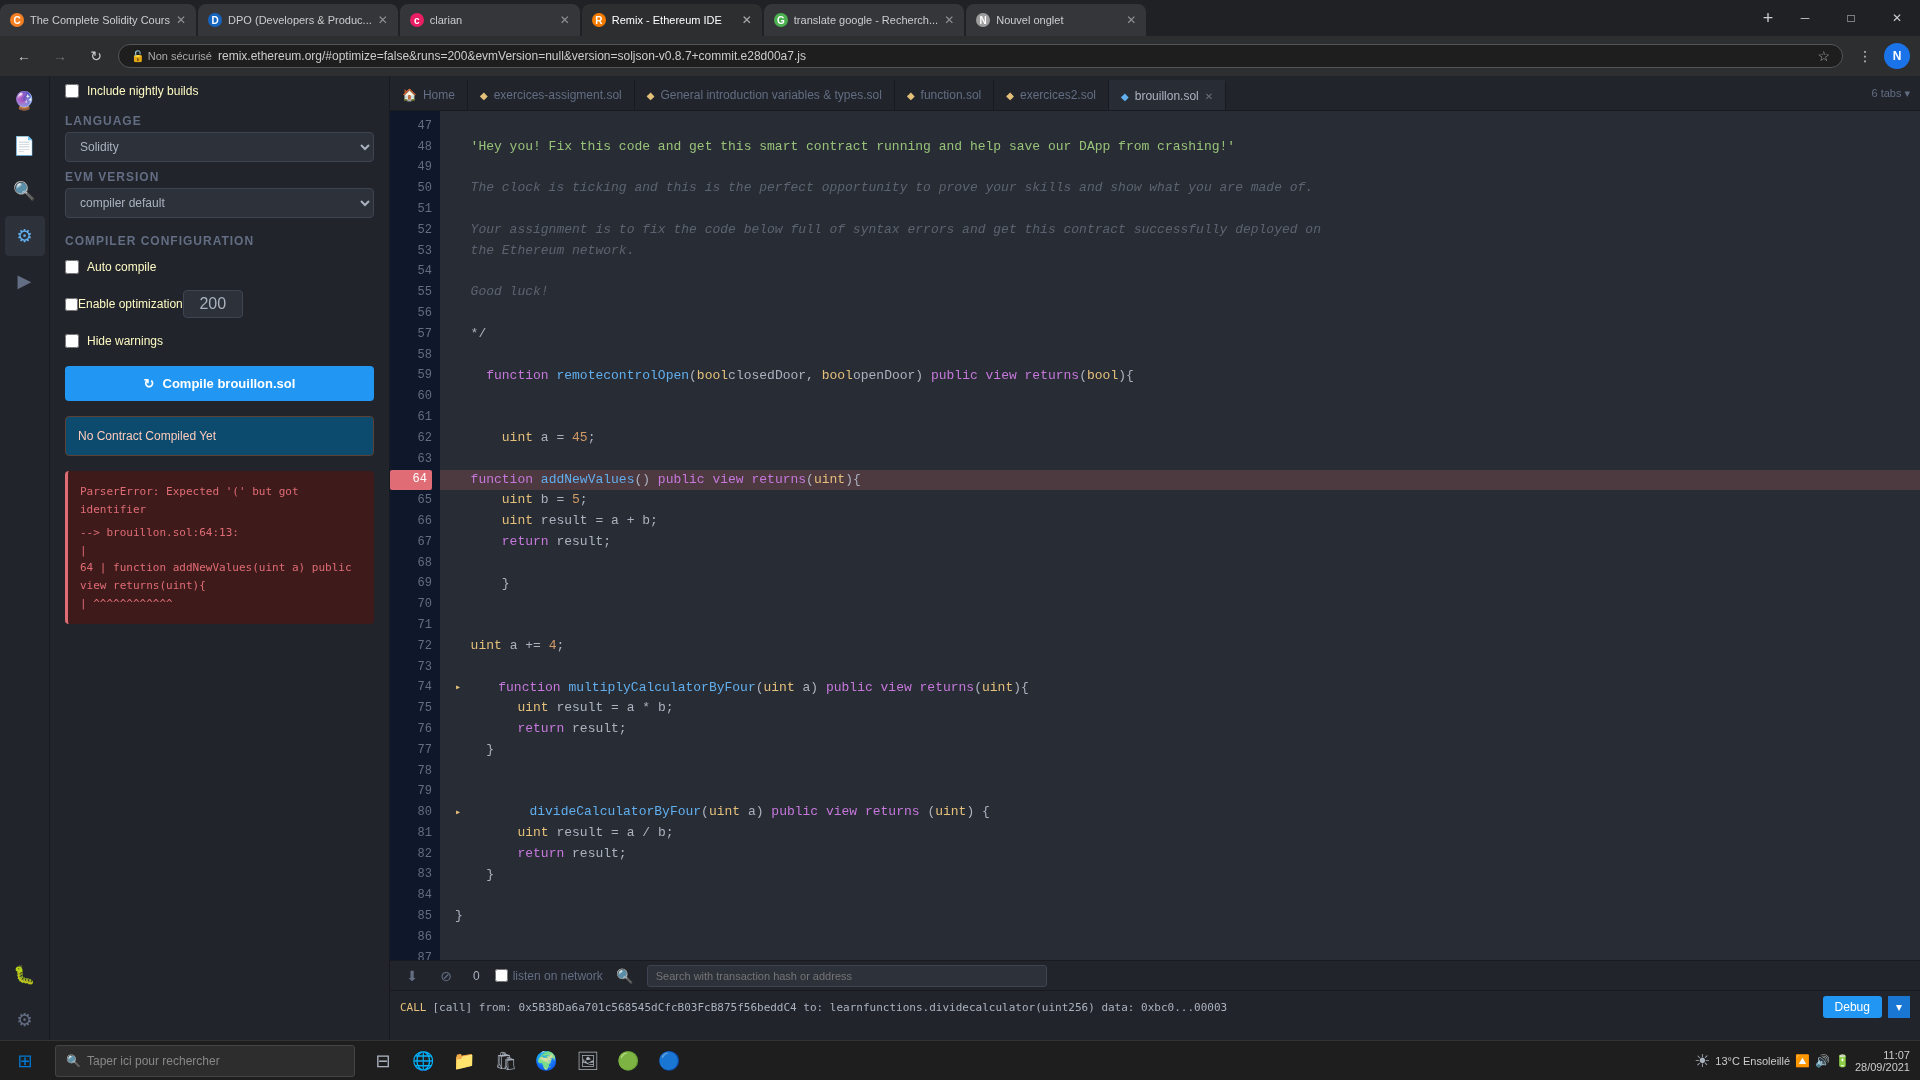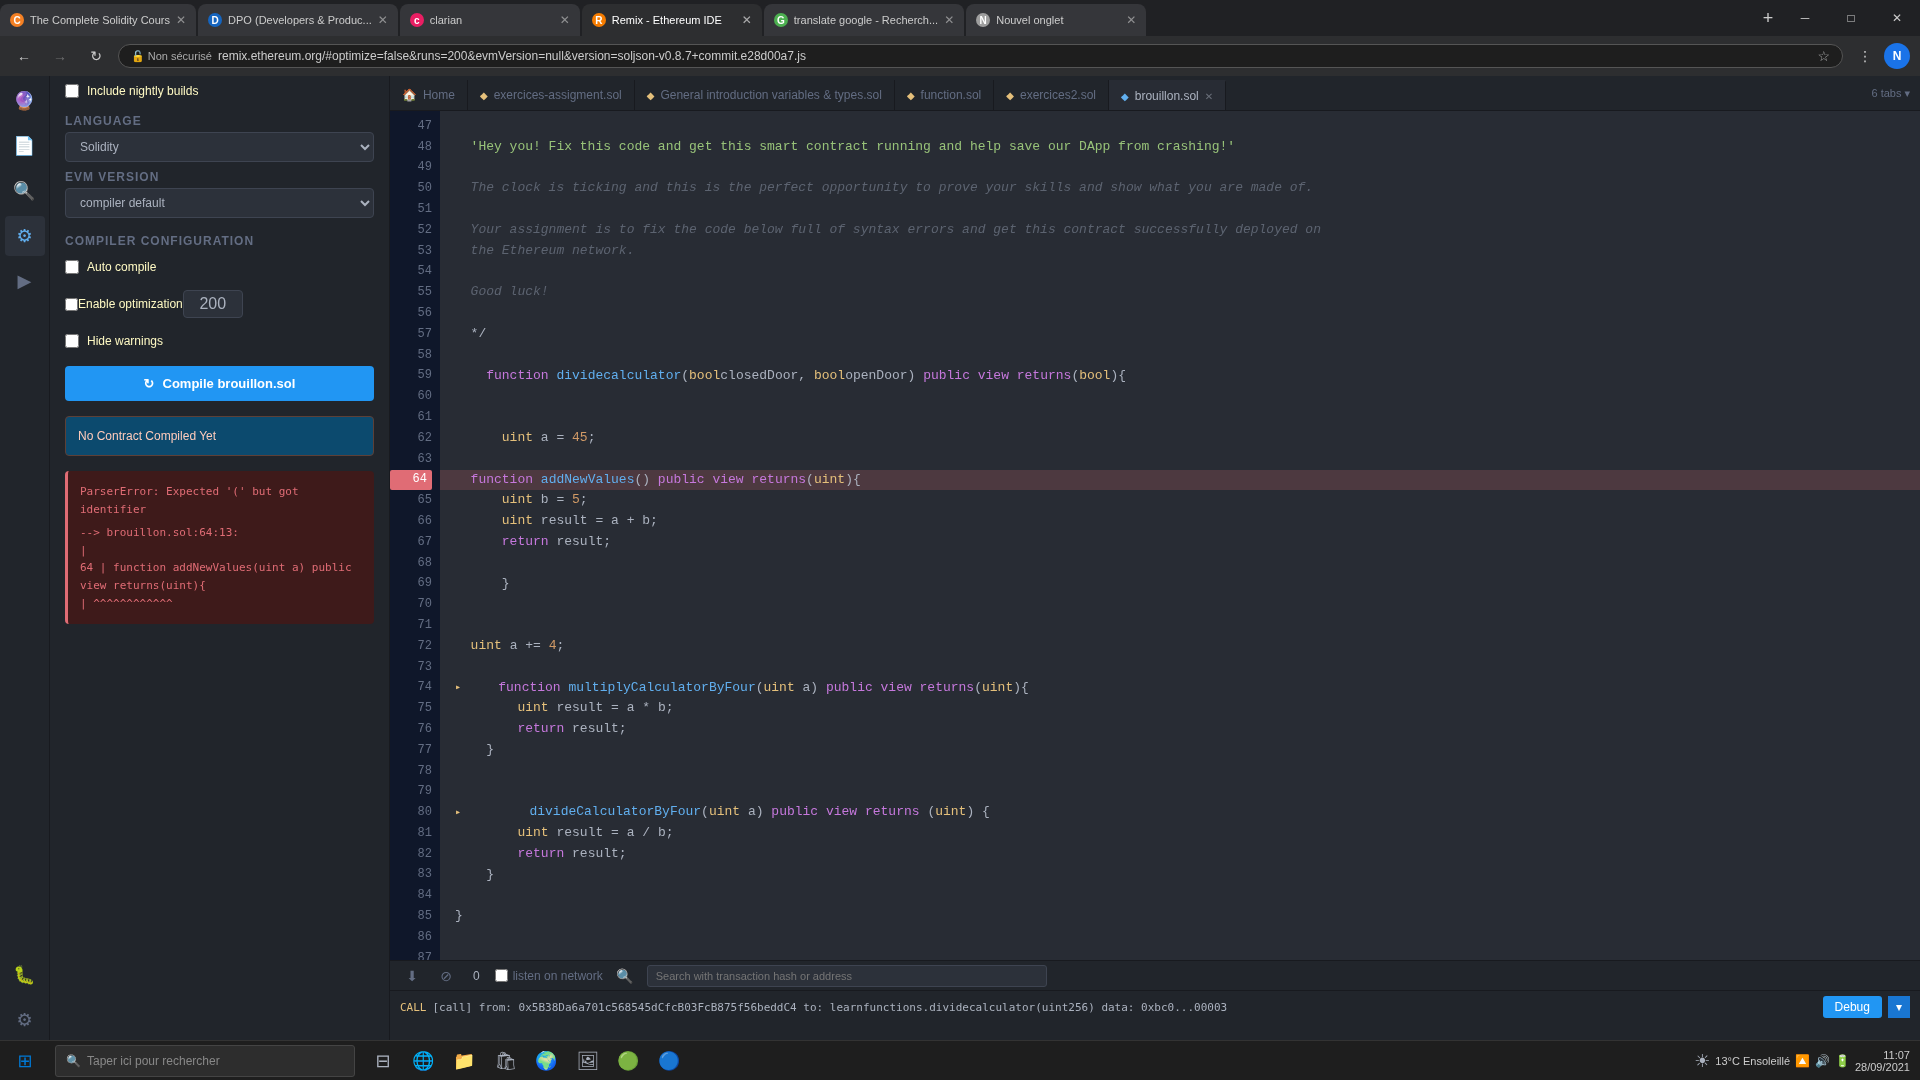--- a/index.html
+++ b/index.html
@@ -339,21 +339,21 @@
         <div class="code-line"><span class="comment">  The clock is ticking and this is the perfect opportunity to prove your skills and show what you are made of.</span></div>
         <div class="code-line"></div>
         <div class="code-line"><span class="comment">  Your assignment is to fix the code below full of syntax errors and get this contract successfully deployed on</span></div>
         <div class="code-line"><span class="comment">  the Ethereum network.</span></div>
         <div class="code-line"></div>
         <div class="code-line"><span class="comment">  Good luck!</span></div>
         <div class="code-line"></div>
         <div class="code-line"><span class="punct">  */</span></div>
         <div class="code-line"></div>
         <div class="code-line">
-          <span class="kw">    function </span><span class="fn">dividecalculator</span><span class="punct">(</span><span class="type">bool</span><span>closedDoor, </span><span class="type">bool</span><span>openDoor) </span><span class="kw">public view returns</span><span class="punct">(</span><span class="type">bool</span><span class="punct">){</span>
+          <span class="kw">    function </span><span class="fn">remotecontrolOpen</span><span class="punct">(</span><span class="type">bool</span><span>closedDoor, </span><span class="type">bool</span><span>openDoor) </span><span class="kw">public view returns</span><span class="punct">(</span><span class="type">bool</span><span class="punct">){</span>
         </div>
         <div class="code-line"></div>
         <div class="code-line"></div>
         <div class="code-line">
           <span class="punct">      </span><span class="type">uint </span><span>a </span><span class="punct">= </span><span class="number">45</span><span class="punct">;</span>
         </div>
         <div class="code-line"></div>
         <div class="code-line highlighted">
           <span class="kw">  function </span><span class="fn">addNewValues</span><span class="punct">() </span><span class="kw">public view returns</span><span class="punct">(</span><span class="type">uint</span><span class="punct">){</span>
         </div>

